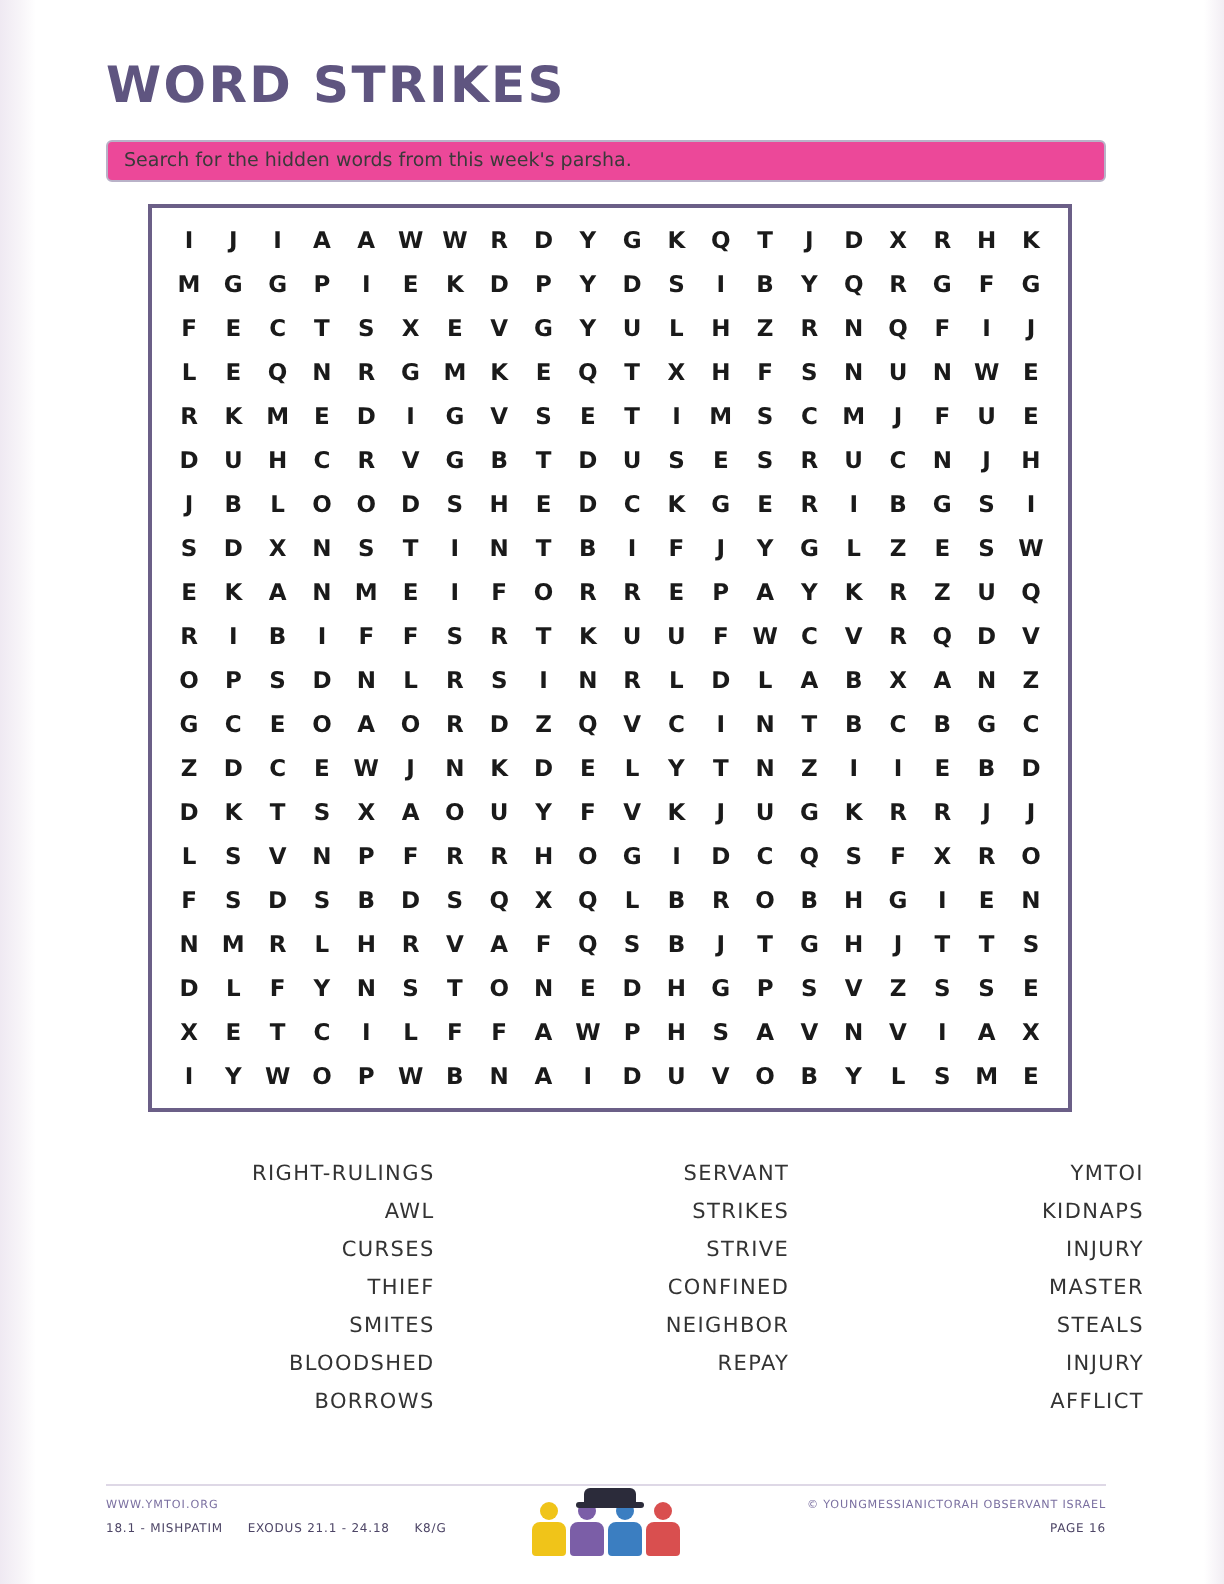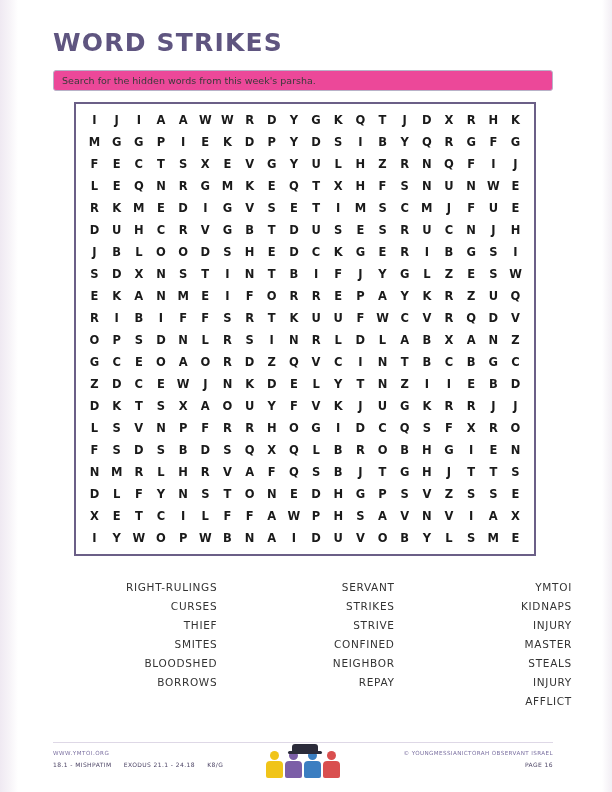--- a/index.html
+++ b/index.html
@@ -654,20 +654,21 @@
           <div class="cell">S</div>
           <div class="cell">M</div>
           <div class="cell">E</div>
         </div>
       </div>
   </div>
 
   <div class="words" id="words-root">
       <div class="word-col">
         <div class="word">RIGHT-RULINGS</div>
+        <div class="word">AWL</div>
         <div class="word">CURSES</div>
         <div class="word">THIEF</div>
         <div class="word">SMITES</div>
         <div class="word">BLOODSHED</div>
         <div class="word">BORROWS</div>
       </div>
       <div class="word-col">
         <div class="word">SERVANT</div>
         <div class="word">STRIKES</div>
         <div class="word">STRIVE</div>

